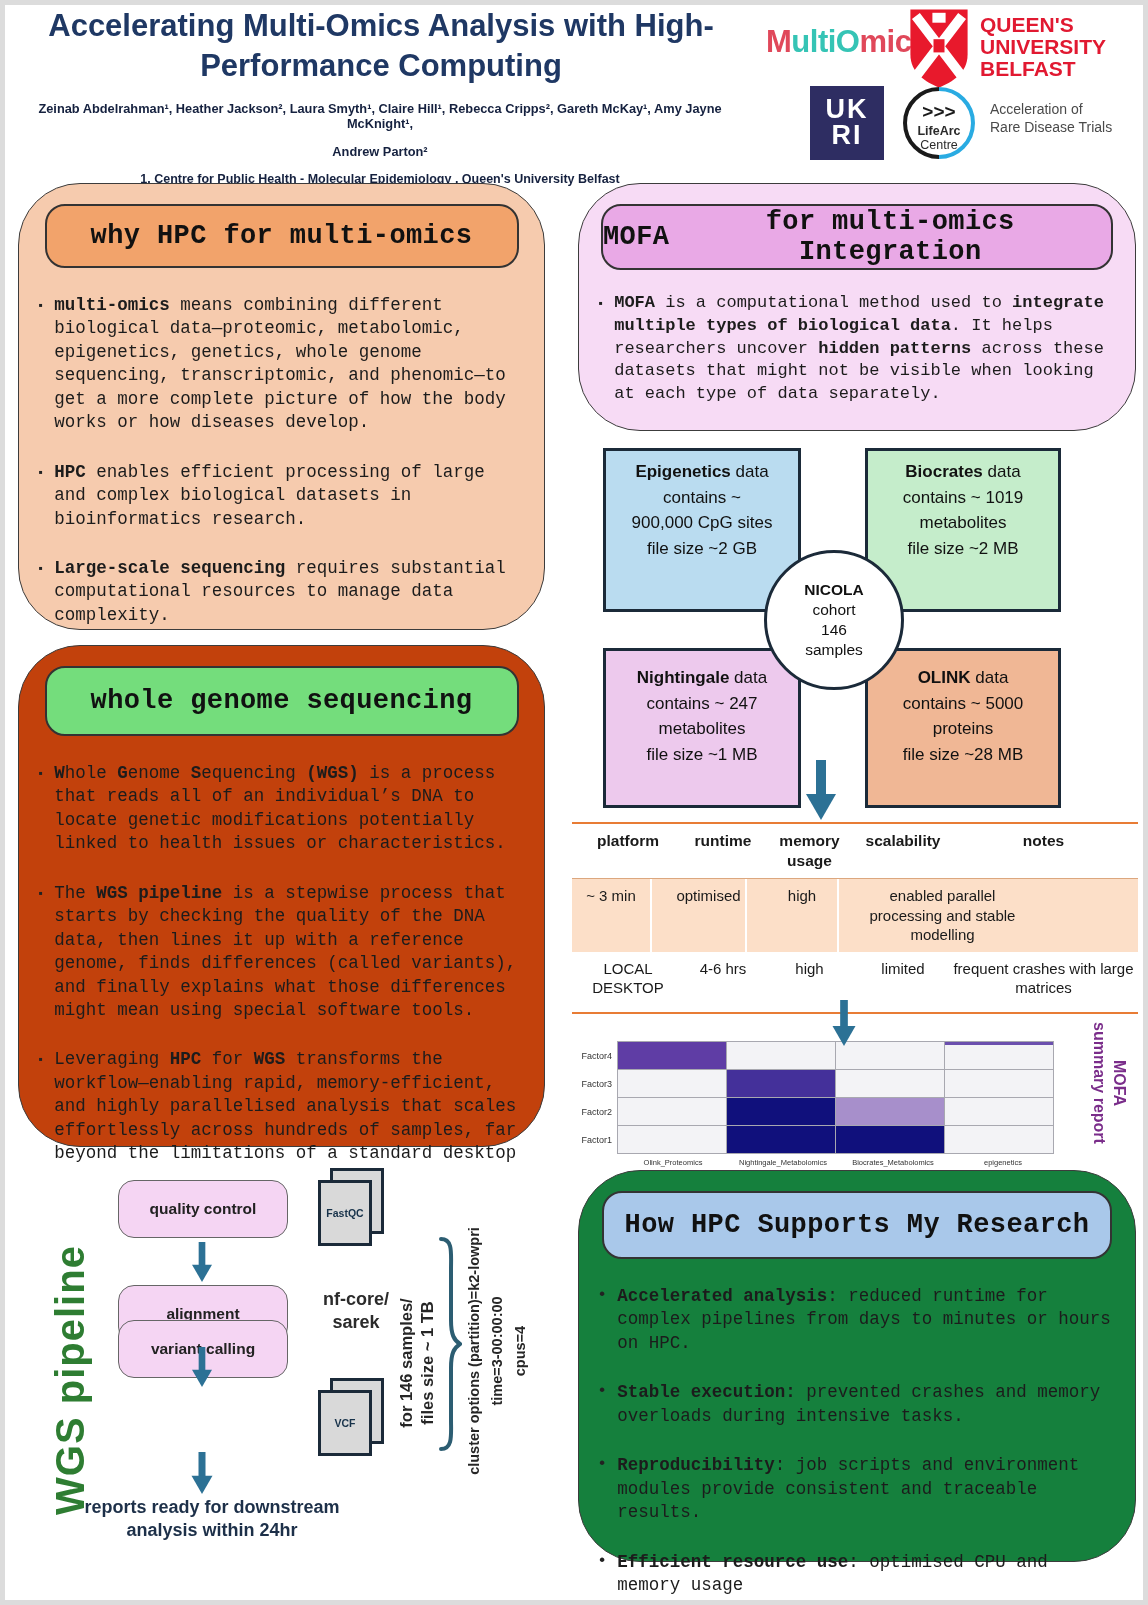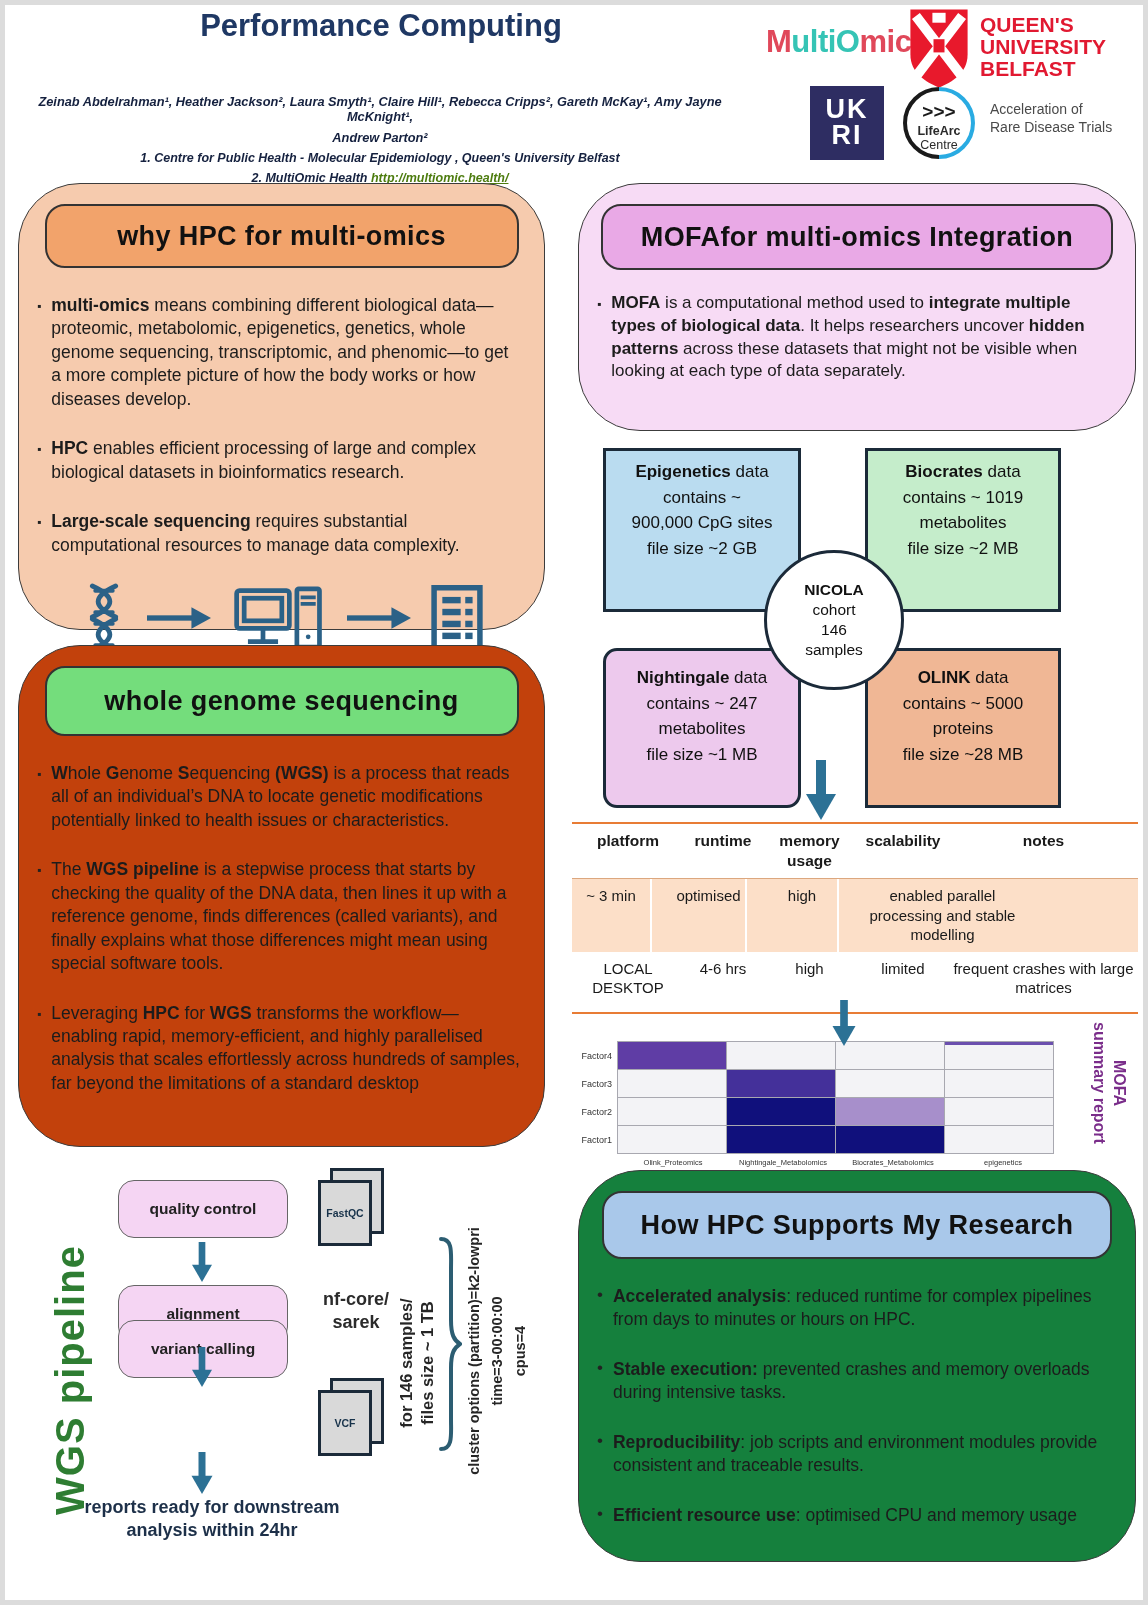--- a/index.html
+++ b/index.html
@@ -4,37 +4,37 @@
 <style>
   html,body{margin:0;padding:0;background:#cfcfcf;}
   .poster{position:relative;width:1148px;height:1605px;margin:0 auto;background:#fff;
     font-family:"Liberation Sans","DejaVu Sans",sans-serif;color:#1a1a1a;overflow:hidden;}
   .frame{position:absolute;inset:0;border:5px solid #dcdcdc;pointer-events:none;z-index:60;}
 
   
   .title{position:absolute;left:22px;top:6px;width:718px;text-align:center;
     font-size:31px;font-weight:800;color:#1f3864;line-height:1.3;}
   .head-text{position:absolute;left:14px;top:88px;width:732px;text-align:center;color:#15213f;}
-  .head-text p{margin:6px 0;font-style:italic;}
+  .head-text p{margin:13px 0;}
   .authors{font-size:12.8px;font-weight:600;}
   .affil{font-size:12.5px;font-weight:600;}
   .link{color:#4d7c0f;text-decoration:underline;cursor:pointer;}
   .email{color:#16365c;text-decoration:underline;}
 
   .multiomic{position:absolute;left:766px;top:24px;font-size:31px;font-weight:800;letter-spacing:-0.5px;}
   .qub-shield{position:absolute;left:906px;top:6px;}
   .qub-text{position:absolute;left:980px;top:14px;font-size:21px;font-weight:800;color:#e11931;line-height:1.05;}
   .ukri{position:absolute;left:810px;top:86px;width:74px;height:74px;background:#2e2d62;color:#fff;
     font-size:27px;font-weight:900;line-height:0.95;display:flex;flex-direction:column;
     align-items:center;justify-content:center;letter-spacing:2px;}
   .lifearc{position:absolute;left:900px;top:84px;}
   .ardt{position:absolute;left:990px;top:100px;width:155px;font-size:14px;color:#4a4a4a;line-height:1.3;}
 
   
-  .panel{position:absolute;border:1.6px solid #3c3c3c;border-radius:62px;box-sizing:border-box;}
+  .panel{position:absolute;border:1.6px solid #3c3c3c;border-radius:62px;box-sizing:border-box;font-family:Liberation Mono, monospace;}
   .panel-why {left:18px; top:183px; width:527px; height:447px; background:#f6cbae;}
   .panel-wgs {left:18px; top:645px; width:527px; height:502px; background:#c2410c;}
   .panel-mofa{left:578px;top:183px; width:558px; height:248px; background:#f7dbf5;}
   .panel-hpc {left:578px;top:1170px;width:558px; height:392px; background:#15803d;}
   .pill{margin:20px auto 0;border:2px solid #333;border-radius:20px;display:flex;
     align-items:center;justify-content:center;text-align:center;
     font-size:27px;font-weight:700;letter-spacing:0.4px;color:#111;}
   .pill-why {width:470px;height:60px;background:#f2a36b;}
   .pill-wgs {width:470px;height:66px;background:#74dd7c;}
   .pill-mofa{width:508px;height:62px;background:#e9a9e6;}
@@ -50,21 +50,21 @@
   .bullet b{font-weight:700;}
 
   .icon-row{display:flex;align-items:center;justify-content:center;gap:20px;margin-top:10px;}
   .steel{color:#2b6187;}
 
   
   .databox{position:absolute;border:3px solid #1b2a39;box-sizing:border-box;text-align:center;
     font-size:17px;line-height:1.5;padding-top:8px;color:#111;}
   .db-epi  {left:603px;top:448px;width:198px;height:164px;background:#badcf0;}
   .db-bio  {left:865px;top:448px;width:196px;height:164px;background:#c5edcb;}
-  .db-night{left:603px;top:648px;width:198px;height:160px;background:#edc9ed;padding-top:14px;border-radius:14px;}
+  .db-night{left:603px;top:648px;width:198px;height:160px;background:#edc9ed;padding-top:14px;}
   .db-olink{left:865px;top:648px;width:196px;height:160px;background:#f0b795;padding-top:14px;}
   .nicola{position:absolute;left:764px;top:550px;width:140px;height:140px;border-radius:50%;
     background:#fff;border:3px solid #1b2a39;box-sizing:border-box;z-index:2;
     display:flex;flex-direction:column;align-items:center;justify-content:center;
     font-size:15.5px;line-height:1.3;color:#111;}
 
   .down-arrow{position:absolute;z-index:3;}
 
   
   .cmp-table{position:absolute;left:572px;top:822px;width:566px;
@@ -112,20 +112,21 @@
   .ann-cluster .inner{font-size:14.5px;line-height:1.6;}
   .pipe-caption{position:absolute;left:56px;top:1496px;width:312px;text-align:center;
     font-size:18px;font-weight:800;color:#1d3049;line-height:1.3;}
 </style>
 </head>
 <body>
 
 <div class="poster">
 
   <div class="title">
+    <div>Accelerating Multi-Omics Analysis with High-</div>
     <div>Performance Computing</div>
   </div>
 
   <div class="head-text">
     <p class="authors">Zeinab Abdelrahman¹, Heather Jackson², Laura Smyth¹, Claire Hill¹, Rebecca Cripps², Gareth McKay¹, Amy Jayne McKnight¹,</p>
     <p class="authors">Andrew Parton²</p>
     <p class="affil">1.   Centre for Public Health - Molecular Epidemiology , Queen's University Belfast</p>
     <p class="affil"><span>2.   MultiOmic Health</span> <a class="link">http://multiomic.health/</a></p>
     <p class="affil"><a class="email">z.abdelrahman@qub.ac.uk</a></p>
   </div>

